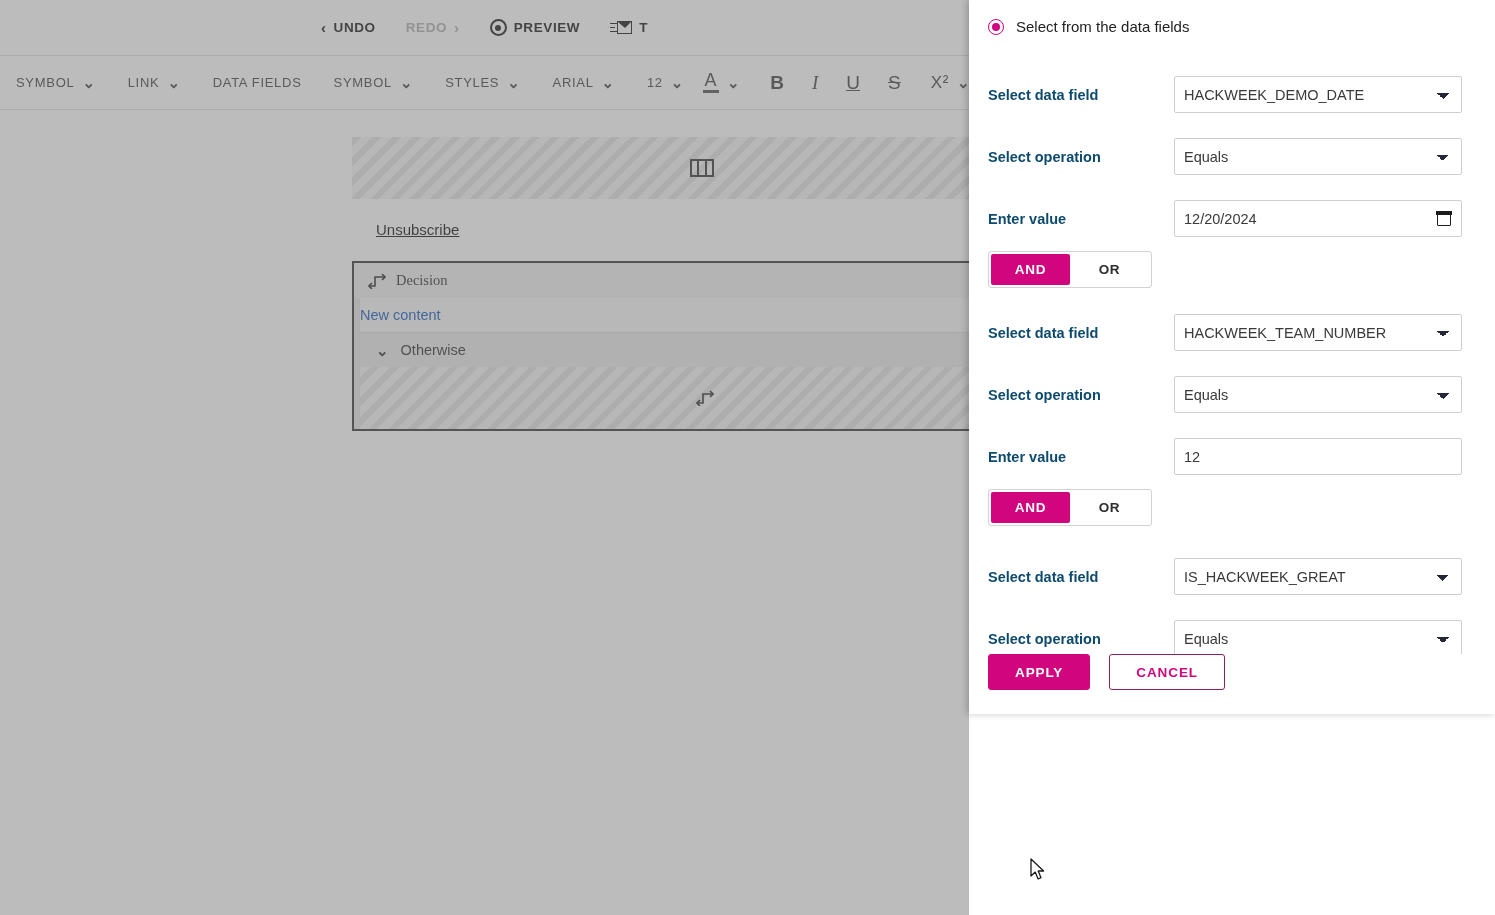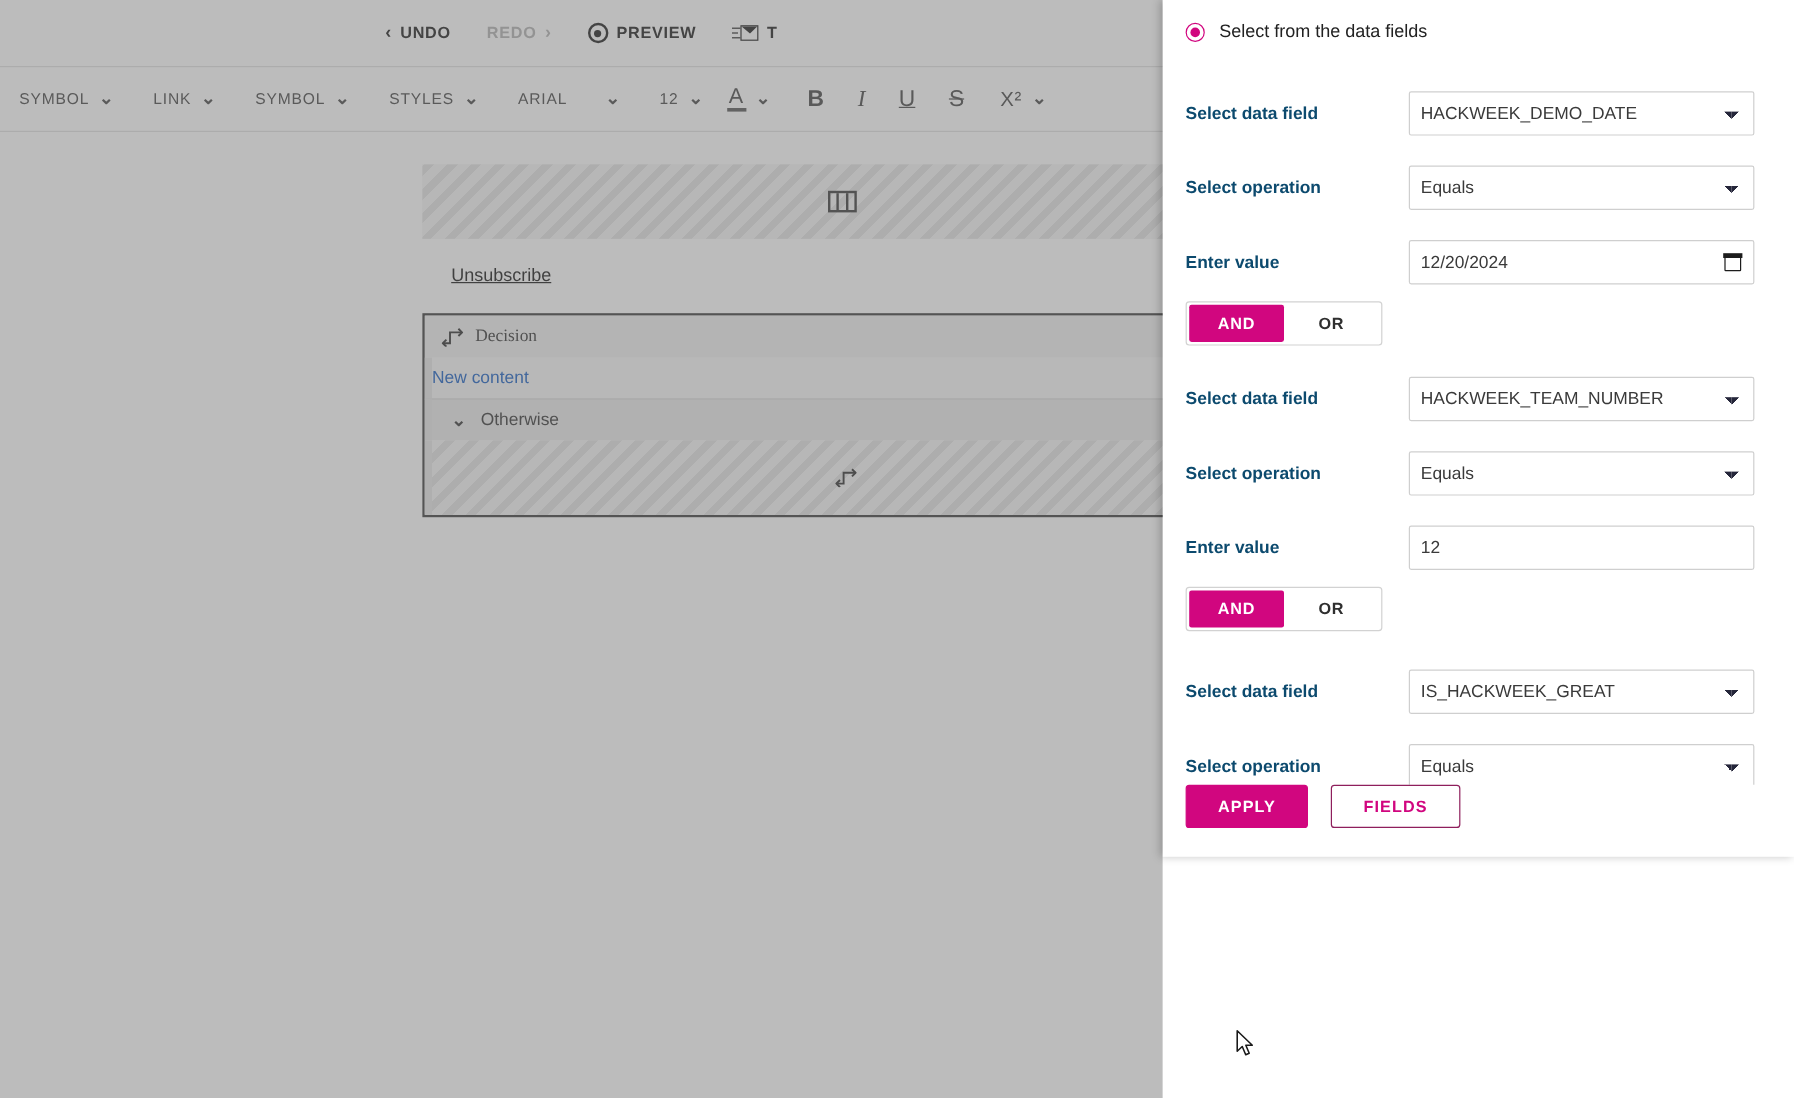--- a/index.html
+++ b/index.html
@@ -452,20 +452,23 @@
     </div>
 
     <div class="formatbar">
       <div class="fb-item">
         <span>SYMBOL</span>
         <span class="chev">⌄</span>
       </div>
       <div class="fb-item">
         <span>LINK</span>
         <span class="chev">⌄</span>
+      </div>
+      <div class="fb-item">
+        <span>DATA FIELDS</span>
       </div>
       <div class="fb-item">
         <span>SYMBOL</span>
         <span class="chev">⌄</span>
       </div>
       <div class="fb-item">
         <span>STYLES</span>
         <span class="chev">⌄</span>
       </div>
       <div class="fb-item fb-font">
@@ -633,21 +636,21 @@
             <span class="radio"></span>
             <span class="radio-label">No</span>
           </span>
         </span>
       </div>
 
     </div>
 
     <div class="panel-footer">
       <button class="btn btn-apply">APPLY</button>
-      <button class="btn btn-cancel">FIELDS</button>
+      <button class="btn btn-cancel">CANCEL</button>
     </div>
   </div>
 
   <span class="cursor">
     <svg width="17" height="24" viewBox="0 0 17 24">
       <path d="M1 1 L1 18 L5.2 14.1 L8.1 21 L11 19.7 L8.2 13 L13.6 13 Z" fill="#ffffff" stroke="#1a1a1a" stroke-width="1.3" stroke-linejoin="round"></path>
     </svg>
   </span>
 
 </div>

